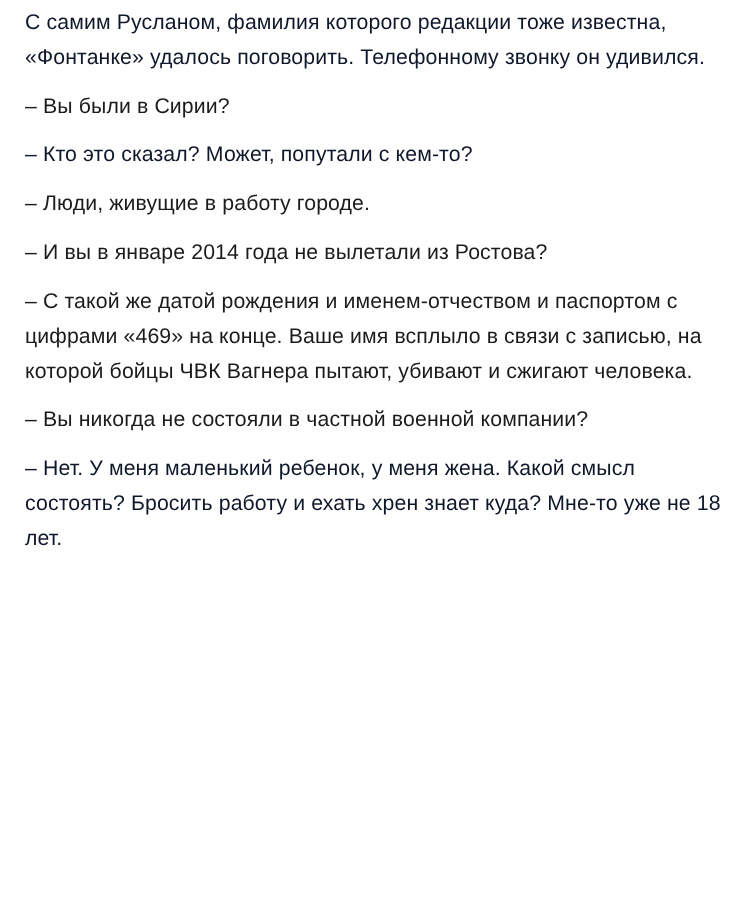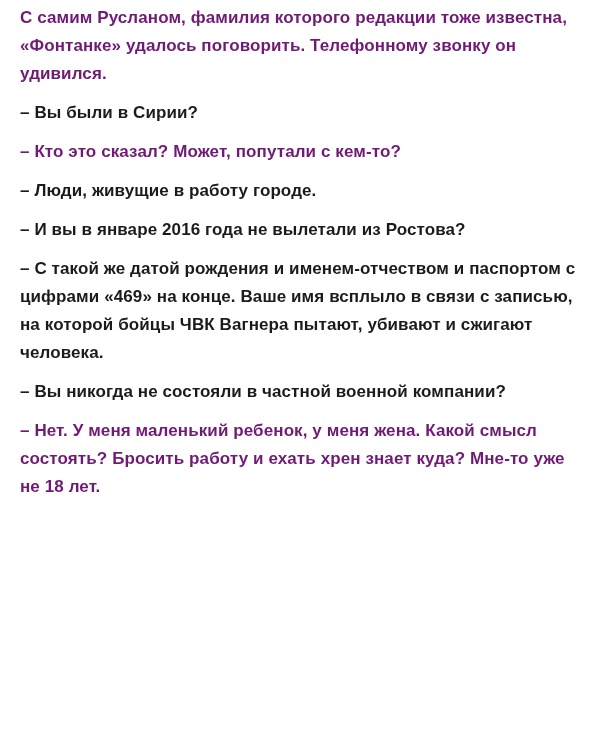--- a/index.html
+++ b/index.html
@@ -12,43 +12,43 @@
     height: 739px;
     box-sizing: border-box;
     padding: 4px 20px 0 20px;
     font-family: "Liberation Sans", "DejaVu Sans", sans-serif;
     overflow: hidden;
   }
   .article p {
     margin: 0 0 11px 0;
     font-size: 17px;
     line-height: 28px;
-    color: #701a75;
-    font-weight: 700;
+    color: #0f172a;
+    font-weight: 400;
     letter-spacing: 0.1px;
   }
   .article p.question {
     color: #1b1b1b;
-    font-weight: 700;
+    font-weight: 400;
   }
 </style>
 </head>
 <body>
 
 <main class="article">
   <p>С самим Русланом, фамилия которого редакции тоже известна, «Фонтанке» удалось поговорить. Телефонному звонку он удивился.</p>
 
   <p class="question">– Вы были в Сирии?</p>
 
   <p>– Кто это сказал? Может, попутали с кем-то?</p>
 
   <p class="question">– Люди, живущие в работу городе.</p>
 
 
-  <p class="question">– И вы в январе 2016 года не вылетали из Ростова?</p>
+  <p class="question">– И вы в январе 2014 года не вылетали из Ростова?</p>
 
 
   <p class="question">– С такой же датой рождения и именем-отчеством и паспортом с цифрами «469» на конце. Ваше имя всплыло в связи с записью, на которой бойцы ЧВК Вагнера пытают, убивают и сжигают человека.</p>
 
 
   <p class="question">– Вы никогда не состояли в частной военной компании?</p>
 
   <p>– Нет. У меня маленький ребенок, у меня жена. Какой смысл состоять? Бросить работу и ехать хрен знает куда? Мне-то уже не 18 лет.</p>
 </main>
 

